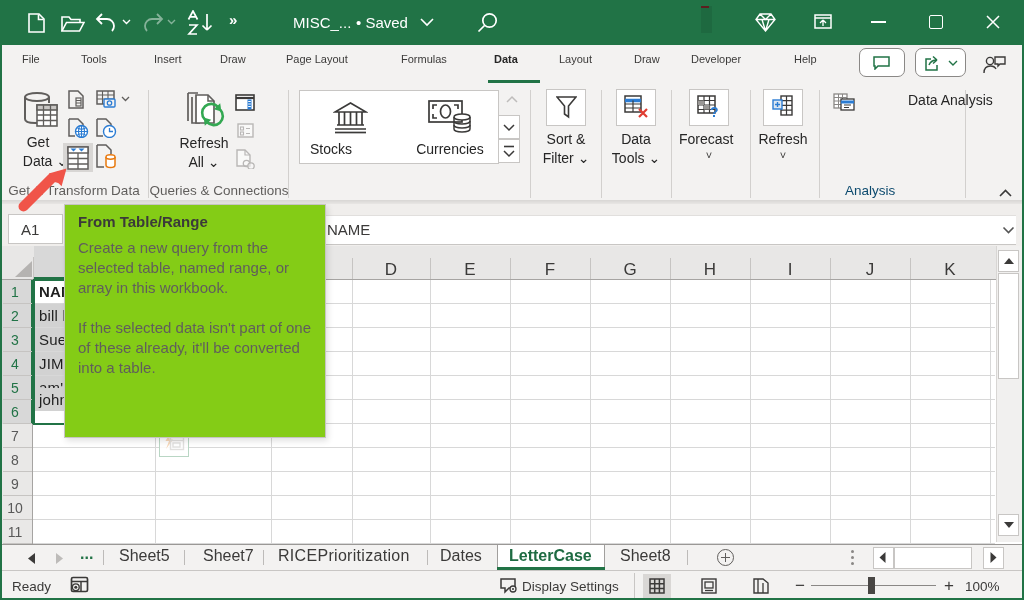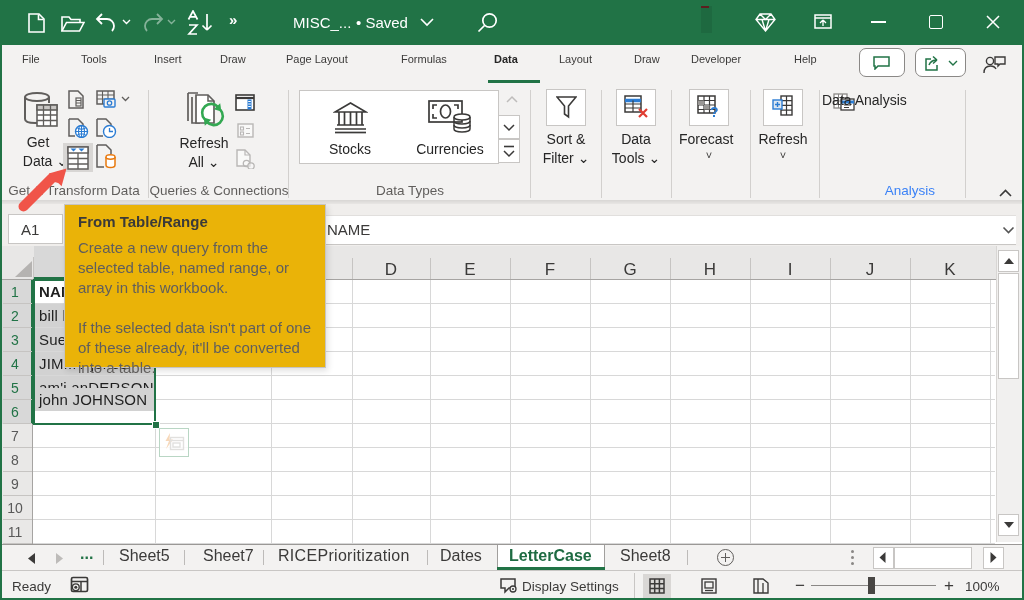--- a/index.html
+++ b/index.html
@@ -199,21 +199,21 @@
       </svg>
  <div class="abs" style="left:146px;top:98px;width:146px;text-align:center;font-size:13.5px;color:#605e5c;white-space:nowrap">Queries &amp; Connections</div>
 
  <div class="abs" style="left:299px;top:5px;width:200px;height:74px;background:#fff;border:1px solid #c8c6c4;box-sizing:border-box"></div>
  <svg class="abs" style="left:333px;top:16px" width="35" height="33" viewBox="0 0 35 33">
         <path d="M17.5 2 L33 11 H2 Z" fill="none" stroke="#3b3a39" stroke-width="1.7"></path>
         <path d="M6 11 v13 M11.5 11 v13 M17.5 11 v13 M23.5 11 v13 M29 11 v13" stroke="#3b3a39" stroke-width="1.7"></path>
         <path d="M4 24 h27 M2 28 h31" fill="none" stroke="#3b3a39" stroke-width="1.7"></path>
         <path d="M2 31.5 h31" stroke="#3b3a39" stroke-width="1.7"></path>
       </svg>
- <div class="abs" style="left:310px;top:56px;width:80px;text-align:center">Stocks</div>
+ <div class="abs" style="left:310px;top:56px;width:80px;text-align:left">Stocks</div>
  <svg class="abs" style="left:428px;top:15px" width="45" height="36" viewBox="0 0 45 36">
         <rect x="1" y="1" width="33" height="21" fill="#fff" stroke="#3b3a39" stroke-width="1.7"></rect>
         <path d="M9 5 h-4 v4 M26 5 h4 v4 M9 18 h-4 v-4 M26 18 h4 v-4" fill="none" stroke="#3b3a39" stroke-width="1.7"></path>
         <ellipse cx="17.5" cy="11.5" rx="5" ry="6.5" fill="none" stroke="#3b3a39" stroke-width="1.7"></ellipse>
         <g stroke="#3b3a39" stroke-width="1.5" fill="#fff">
           <ellipse cx="34" cy="17" rx="8" ry="3"></ellipse>
           <path d="M26 17 v4 a8 3 0 0 0 16 0 v-4" fill="none"></path>
           <path d="M26 21 v4 a8 3 0 0 0 16 0 v-4" fill="none"></path>
           <path d="M26 25 v4 a8 3 0 0 0 16 0 v-4" fill="none"></path>
         </g>
@@ -224,21 +224,20 @@
       </svg>
  <div class="abs" style="left:498px;top:30px;width:22px;height:24px;background:#fff;border:1px solid #c8c6c4;box-sizing:border-box"></div>
  <svg class="abs" style="left:503px;top:39px" width="12" height="8" viewBox="0 0 12 8">
         <path d="M1 1 L6 6 L11 1" fill="none" stroke="#3b3a39" stroke-width="1.5"></path>
       </svg>
  <div class="abs" style="left:498px;top:54px;width:22px;height:24px;background:#fff;border:1px solid #c8c6c4;box-sizing:border-box"></div>
  <svg class="abs" style="left:503px;top:60px" width="12" height="13" viewBox="0 0 12 13">
         <path d="M1 1.5 h10" stroke="#3b3a39" stroke-width="1.6"></path>
         <path d="M1 6 L6 11 L11 6" fill="none" stroke="#3b3a39" stroke-width="1.5"></path>
       </svg>
- <div class="abs" style="left:320px;top:98px;width:180px;text-align:center;font-size:13.5px;color:#605e5c">Data Types</div>
 
  <div class="abs" style="left:546px;top:4px;width:40px;height:37px;background:#fff;border:1px solid #c8c6c4;box-sizing:border-box"></div>
  <svg class="abs" style="left:556px;top:11px" width="21" height="23" viewBox="0 0 21 23">
         <path d="M1 1 h19 l-7.5 9 v11 l-4-3 v-8 Z" fill="none" stroke="#3b3a39" stroke-width="1.6"></path>
       </svg>
  <div class="abs" style="left:536px;top:46px;width:60px;text-align:center">Sort &amp;</div>
  <div class="abs" style="left:536px;top:65px;width:60px;text-align:center">Filter ⌄</div>
 
  <div class="abs" style="left:616px;top:4px;width:40px;height:37px;background:#fff;border:1px solid #c8c6c4;box-sizing:border-box"></div>
  <svg class="abs" style="left:624px;top:10px" width="26" height="25" viewBox="0 0 26 25">
@@ -271,22 +270,22 @@
  <div class="abs" style="left:753px;top:46px;width:60px;text-align:center">Refresh</div>
  <div class="abs" style="left:753px;top:64px;width:60px;text-align:center;font-size:11px;color:#3b3a39">˅</div>
 
  <svg class="abs" style="left:833px;top:8px" width="22" height="18" viewBox="0 0 22 18">
         <rect x="1" y="1" width="13" height="14" fill="#fff" stroke="#8a8886" stroke-width="1.3"></rect>
         <path d="M1 4.5 h13 M1 8 h13 M1 11.5 h13 M5.5 1 v14 M9.5 1 v14" stroke="#8a8886" stroke-width="1"></path>
         <rect x="8" y="6" width="13" height="11" fill="#fff" stroke="#3b3a39" stroke-width="1.3"></rect>
         <path d="M8 9 h13" stroke="#2b7cd3" stroke-width="3"></path>
         <path d="M11 12 h7 M11 14.5 h5" stroke="#3b3a39" stroke-width="1.2"></path>
       </svg>
- <div class="abs" style="left:822px;top:7px;font-size:14px">Data Analysis</div>
- <div class="abs" style="left:845px;top:98px;width:90px;text-align:right;font-size:13.5px;color:#3b82f6">Analysis</div>
+ <div class="abs" style="left:908px;top:7px;font-size:14px">Data Analysis</div>
+ <div class="abs" style="left:845px;top:98px;width:90px;text-align:left;font-size:13.5px;color:#0c4a6e">Analysis</div>
  <svg class="abs" style="left:999px;top:104px" width="13" height="8" viewBox="0 0 13 8">
         <path d="M1 7 L6.5 1.5 L12 7" fill="none" stroke="#3b3a39" stroke-width="1.6"></path>
       </svg>
 </div>
 
 <div class="abs" style="left:0;top:204px;width:1024px;height:42px;background:#f0eeec"></div>
 <div class="abs" style="left:8px;top:214px;width:55px;height:30px;background:#fff;border:1px solid #c8c6c4;box-sizing:border-box"></div>
 <div class="abs" style="left:21px;top:221px;font-size:15px;color:#3b3a39">A1</div>
 <div class="abs" style="left:67px;top:215px;width:949px;height:28px;background:#fff;border-top:1px solid #e1dfdd;border-bottom:1px solid #c8c6c4"></div>
 <div class="abs" style="left:327px;top:221px;font-size:15px;color:#3b3a39">NAME</div>
@@ -402,21 +401,21 @@
       </svg>
 
  <div class="abs" style="left:996px;top:0;width:26px;height:296px;background:#f1f0ef;border-left:1px solid #d8d6d4;box-sizing:border-box"></div>
  <div class="abs" style="left:998px;top:4px;width:21px;height:22px;background:#fff;border:1px solid #c8c6c4;box-sizing:border-box"></div>
  <div class="abs" style="left:1004px;top:12px;width:0;height:0;border-left:5px solid transparent;border-right:5px solid transparent;border-bottom:6px solid #3b3a39"></div>
  <div class="abs" style="left:998px;top:27px;width:21px;height:106px;background:#fff;border:1px solid #c8c6c4;box-sizing:border-box"></div>
  <div class="abs" style="left:998px;top:268px;width:21px;height:22px;background:#fff;border:1px solid #c8c6c4;box-sizing:border-box"></div>
  <div class="abs" style="left:1004px;top:276px;width:0;height:0;border-left:5px solid transparent;border-right:5px solid transparent;border-top:6px solid #3b3a39"></div>
 </div>
 
-<div class="abs" id="tooltip" style="left:64px;top:204px;width:262px;height:164px;background:#eab308;border:1px solid #c6c4c2;box-sizing:border-box;box-shadow:2px 3px 6px rgba(0,0,0,.12)">
+<div class="abs" id="tooltip" style="left:64px;top:204px;width:262px;height:234px;background:#84cc16;border:1px solid #c6c4c2;box-sizing:border-box;box-shadow:2px 3px 6px rgba(0,0,0,.12)">
  <div class="abs" style="left:13px;top:8px;font-size:15px;font-weight:bold;color:#3b3a39">From Table/Range</div>
  <div class="abs" style="left:13px;top:113px;width:255px;font-size:15px;line-height:20px;color:#605e5c">If the selected data isn't part of one<br>of these already, it'll be converted<br>into a table.</div>
  <div class="abs" style="left:13px;top:33px;width:250px;font-size:15px;line-height:20px;color:#605e5c">Create a new query from the<br>selected table, named range, or<br>array in this workbook.</div>
 </div>
 <svg class="abs" id="redarrow" style="left:0;top:140px" width="80" height="90" viewBox="0 0 80 90">
       <path d="M23.5 66.5 L52 38" stroke="#f05449" stroke-width="10" stroke-linecap="round"></path>
       <path d="M66.5 28.5 L61.6 46.2 L48.8 33.4 Z" fill="#f05449"></path>
       <path d="M47 40 L58 31 L62 44 Z" fill="#f05449"></path>
     </svg>
 

